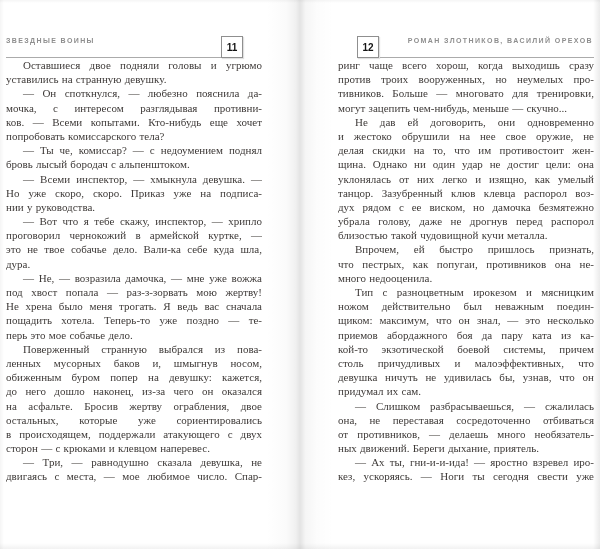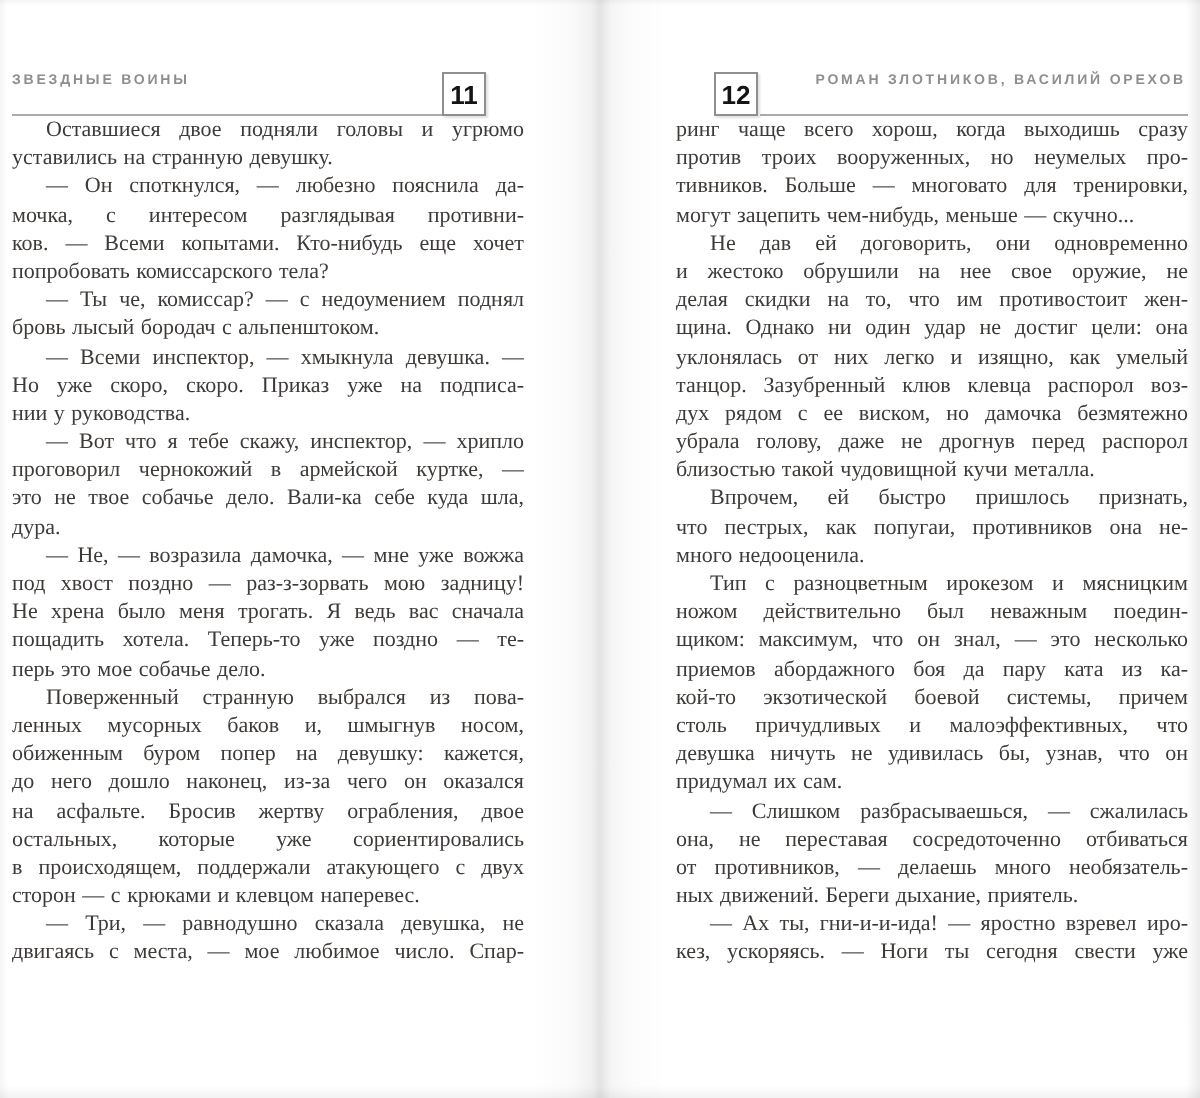--- a/index.html
+++ b/index.html
@@ -24,21 +24,21 @@
   .page.right .hdr-title{right:7px;}
 
   .hdr-rule{position:absolute;top:57px;height:1px;background:var(--rule,#ababab);}
   .page.left  .hdr-rule{left:6px;width:215px;}
   .page.right .hdr-rule{left:80px;width:214px;}
 
   .pagenum-box{
     position:absolute;top:36px;width:22px;height:22px;box-sizing:border-box;
     border:1px solid var(--box-border,#8f8f8f);background:#fff;
     display:flex;align-items:center;justify-content:center;
-    font-family:"Liberation Sans",sans-serif;font-weight:bold;font-size:13px;
+    font-family:"Liberation Sans",sans-serif;font-weight:bold;font-size:10px;
     color:var(--page-number,#141414);
     box-shadow:1px 1px 1px rgba(0,0,0,0.12);
   }
   .page.left  .pagenum-box{left:221px;}
   .page.right .pagenum-box{left:57px;}
 
   .body-text{
     position:absolute;top:58px;width:256px;
     font-size:11px;color:var(--text,#3e3a38);
   }
@@ -89,21 +89,21 @@
         <div class="tl ind">— Ты че, комиссар? — с недоумением поднял</div>
         <div class="tl end">бровь лысый бородач с альпенштоком.</div>
         <div class="tl ind">— Всеми инспектор, — хмыкнула девушка. —</div>
         <div class="tl">Но уже скоро, скоро. Приказ уже на подписа-</div>
         <div class="tl end">нии у руководства.</div>
         <div class="tl ind">— Вот что я тебе скажу, инспектор, — хрипло</div>
         <div class="tl">проговорил чернокожий в армейской куртке, —</div>
         <div class="tl">это не твое собачье дело. Вали-ка себе куда шла,</div>
         <div class="tl end">дура.</div>
         <div class="tl ind">— Не, — возразила дамочка, — мне уже вожжа</div>
-        <div class="tl">под хвост поздно — раз-з-зорвать мою задницу!</div>
+        <div class="tl">под хвост попала — раз-з-зорвать мою жертву!</div>
         <div class="tl">Не хрена было меня трогать. Я ведь вас сначала</div>
         <div class="tl">пощадить хотела. Теперь-то уже поздно — те-</div>
         <div class="tl end">перь это мое собачье дело.</div>
         <div class="tl ind">Поверженный странную выбрался из пова-</div>
         <div class="tl">ленных мусорных баков и, шмыгнув носом,</div>
         <div class="tl">обиженным буром попер на девушку: кажется,</div>
         <div class="tl">до него дошло наконец, из-за чего он оказался</div>
         <div class="tl">на асфальте. Бросив жертву ограбления, двое</div>
         <div class="tl">остальных, которые уже сориентировались</div>
         <div class="tl">в происходящем, поддержали атакующего с двух</div>

